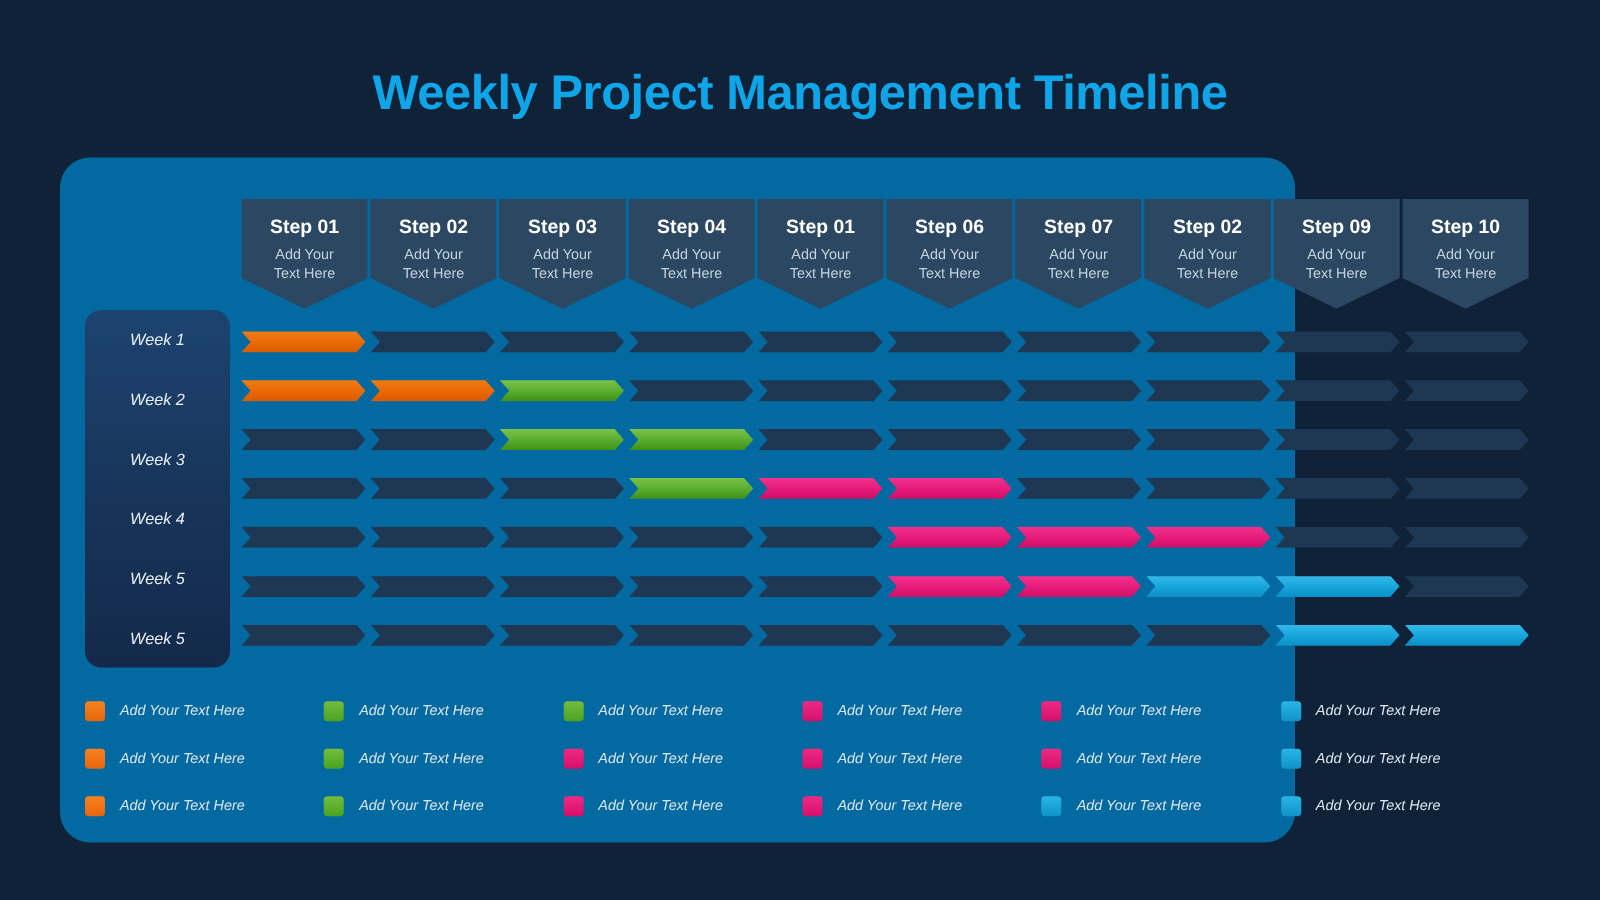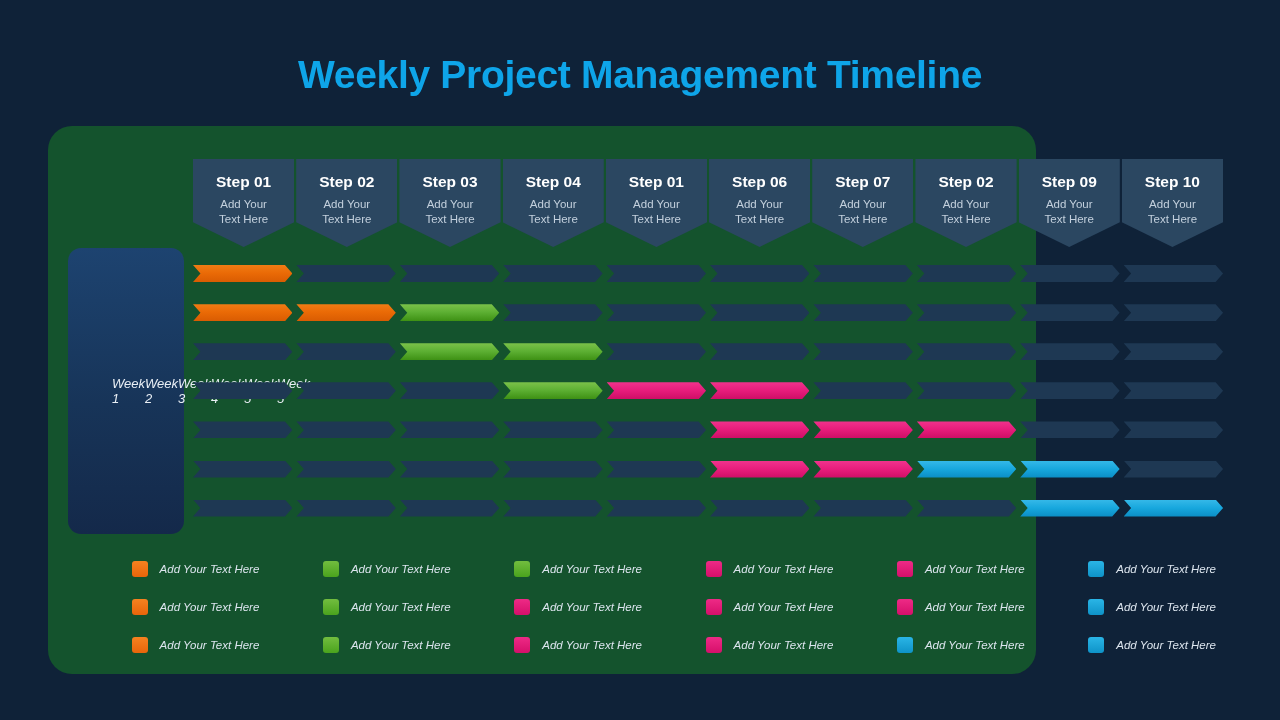--- a/index.html
+++ b/index.html
@@ -27,21 +27,21 @@
     line-height: 46px;
   }
 
   
   #panel {
     position: absolute;
     left: 48px;
     top: 126px;
     width: 988px;
     height: 548px;
-    background: #14532d;
+    background: #0369a1;
     border-radius: 24px;
   }
 
   
   #steps-row {
     position: absolute;
     left: 145px;
     top: 33px;
     width: 1030px;
     height: 88px;
@@ -73,21 +73,21 @@
   
   #weeks-sidebar {
     position: absolute;
     left: 20px;
     top: 122px;
     width: 116px;
     height: 286px;
     border-radius: 13px;
     background: linear-gradient(to bottom, #1d4370 0%, #173458 55%, #14294a 100%);
     display: flex;
-    padding-left: 44px;
+    flex-direction: column;
   }
   .week-label {
     flex: 1 1 0;
     display: flex;
     align-items: center;
     justify-content: center;
     font-size: 13px;
     font-style: italic;
     color: #e9eff5;
   }
@@ -127,21 +127,20 @@
     top: 424px;
     width: 1148px;
     display: flex;
     flex-wrap: wrap;
   }
   .legend-item {
     width: 16.6666%;
     height: 38px;
     display: flex;
     align-items: center;
-    justify-content: flex-end;
   }
   .swatch {
     width: 16px;
     height: 16px;
     border-radius: 3px;
     flex: 0 0 auto;
   }
   .sw-orange { background: linear-gradient(to bottom, #f58220 0%, #e8650a 100%); }
   .sw-green  { background: linear-gradient(to bottom, #72bd3f 0%, #4aa31d 100%); }
   .sw-pink   { background: linear-gradient(to bottom, #ee2a86 0%, #d60f6a 100%); }

